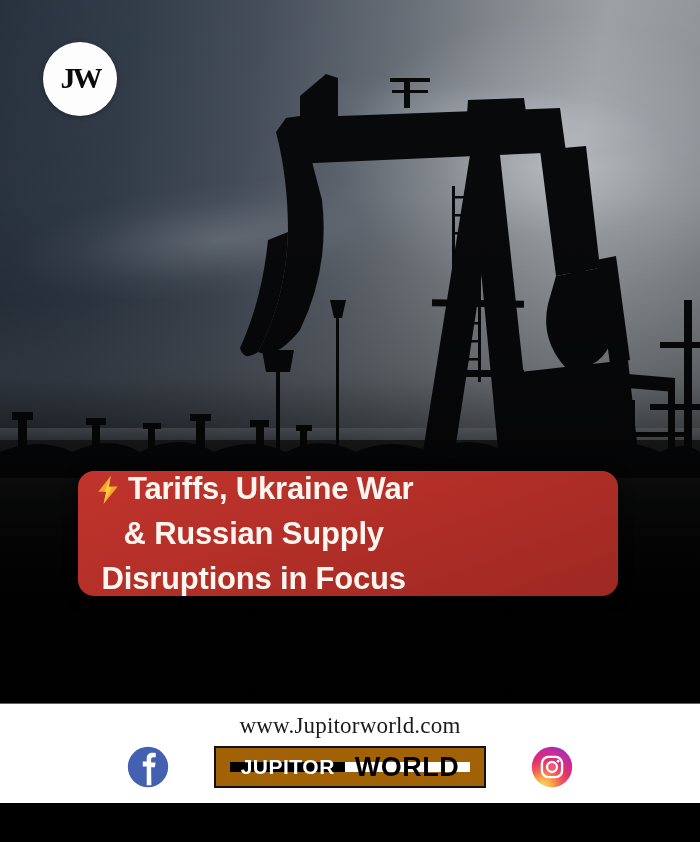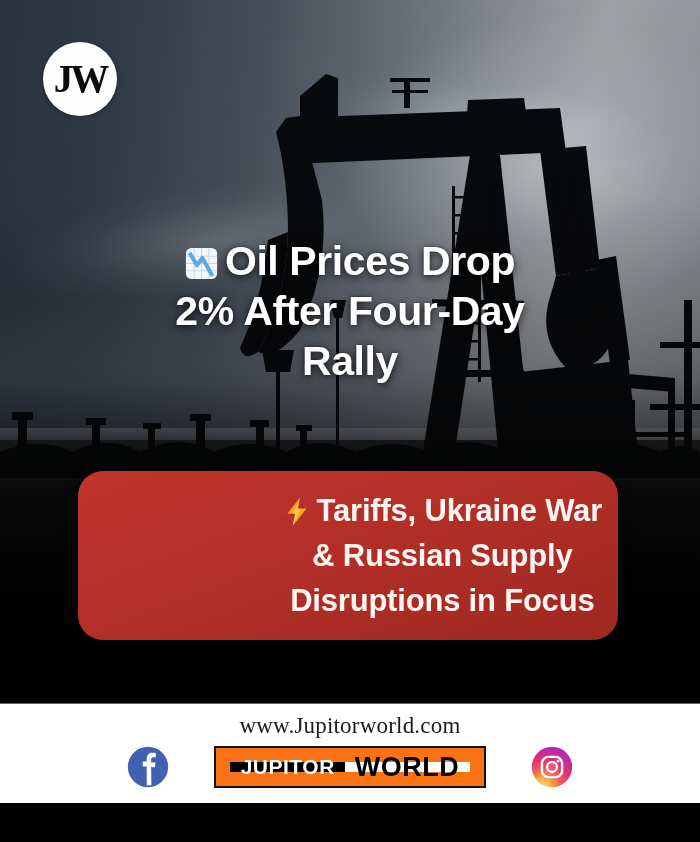--- a/index.html
+++ b/index.html
@@ -78,21 +78,21 @@
     position:absolute; left:43px; top:42px;
     width:74px; height:74px; border-radius:50%;
     background:#fdfdfd;
     display:flex; align-items:center; justify-content:center;
     box-shadow:0 1px 5px rgba(0,0,0,0.35);
     z-index:6;
   }
   .logo-badge .jw {
     font-family:"Liberation Serif", serif;
     font-weight:700;
-    font-size:39px;
+    font-size:30px;
     line-height:1;
     color:#0b0b0b;
     letter-spacing:-3px;
     transform:translateY(-1px);
   }
 
   
   .headline {
     position:absolute; left:46px; top:236px; width:608px;
     z-index:5;
@@ -107,26 +107,26 @@
   .chart-emoji {
     display:inline-block;
     width:33px; height:33px;
     vertical-align:-5px;
     margin-right:7px;
   }
 
   
   .red-banner {
     position:absolute; left:78px; top:471px;
-    width:540px; height:169px;
-    border-radius:25px;
+    width:540px; height:125px;
+    border-radius:16px;
     background:linear-gradient(160deg, #c0342c 0%, #b32f28 45%, #9e2822 100%);
     box-shadow:0 3px 14px rgba(0,0,0,0.55);
     z-index:5;
-    display:flex; align-items:center; justify-content:flex-end;
+    display:flex; align-items:center; justify-content:flex-start;
   }
   .red-banner .btext {
     text-align:center;
     color:#fdf6f0;
     font-size:31px;
     line-height:45px;
     font-weight:700;
     letter-spacing:-0.2px;
     padding:0 16px;
   }
@@ -158,21 +158,21 @@
     margin-top:6px;
   }
 
   .fb-icon { width:44px; height:44px; display:block; }
   .ig-icon { width:44px; height:44px; display:block; }
 
   .brand-box {
     display:flex; align-items:stretch;
     border:2px solid #111;
     height:42px;
-    background:#f97316;
+    background:#a16207;
     padding:14px;
   }
   .brand-box .seg-dark {
     background:#000; color:#fff;
     font-weight:700; font-size:21px;
     letter-spacing:0.5px;
     display:flex; align-items:center;
     padding:0 10px 0 11px;
   }
   .brand-box .seg-light {
@@ -285,38 +285,20 @@
       </g>
     </svg>
 
     <div class="photo-shade"></div>
   </div>
 
   <div class="logo-badge">
     <span class="jw">JW</span>
   </div>
 
-  <div class="headline">
-    <span>
-      <svg class="chart-emoji" viewBox="0 0 36 36">
-        <rect x="1" y="1" width="34" height="34" rx="6" fill="#f4f7fa"></rect>
-        <g stroke="#ccd6e0" stroke-width="1.1">
-          <line x1="1" y1="10" x2="35" y2="10"></line>
-          <line x1="1" y1="18" x2="35" y2="18"></line>
-          <line x1="1" y1="26" x2="35" y2="26"></line>
-          <line x1="10" y1="1" x2="10" y2="35"></line>
-          <line x1="18" y1="1" x2="18" y2="35"></line>
-          <line x1="26" y1="1" x2="26" y2="35"></line>
-        </g>
-        <polyline points="6,8 13,20 19,12 29,30" fill="none" stroke="#5aa9e6" stroke-width="4.4" stroke-linecap="round" stroke-linejoin="round"></polyline>
-      </svg><span>Oil Prices Drop</span>
-    </span><br>
-    <span>2% After Four-Day</span><br>
-    <span>Rally</span>
-  </div>
 
   <div class="red-banner">
     <div class="btext">
       <span>
         <svg class="bolt-emoji" viewBox="0 0 30 34">
           <polygon points="18,1 4,19 13,19 10,33 26,13 16,13" fill="#f5a623"></polygon>
           <polygon points="18,1 11,19 13,19 10,33 19,15 16,13" fill="#ffc845"></polygon>
         </svg><span>Tariffs, Ukraine War</span>
       </span><br>
       <span>&amp; Russian Supply</span><br>

